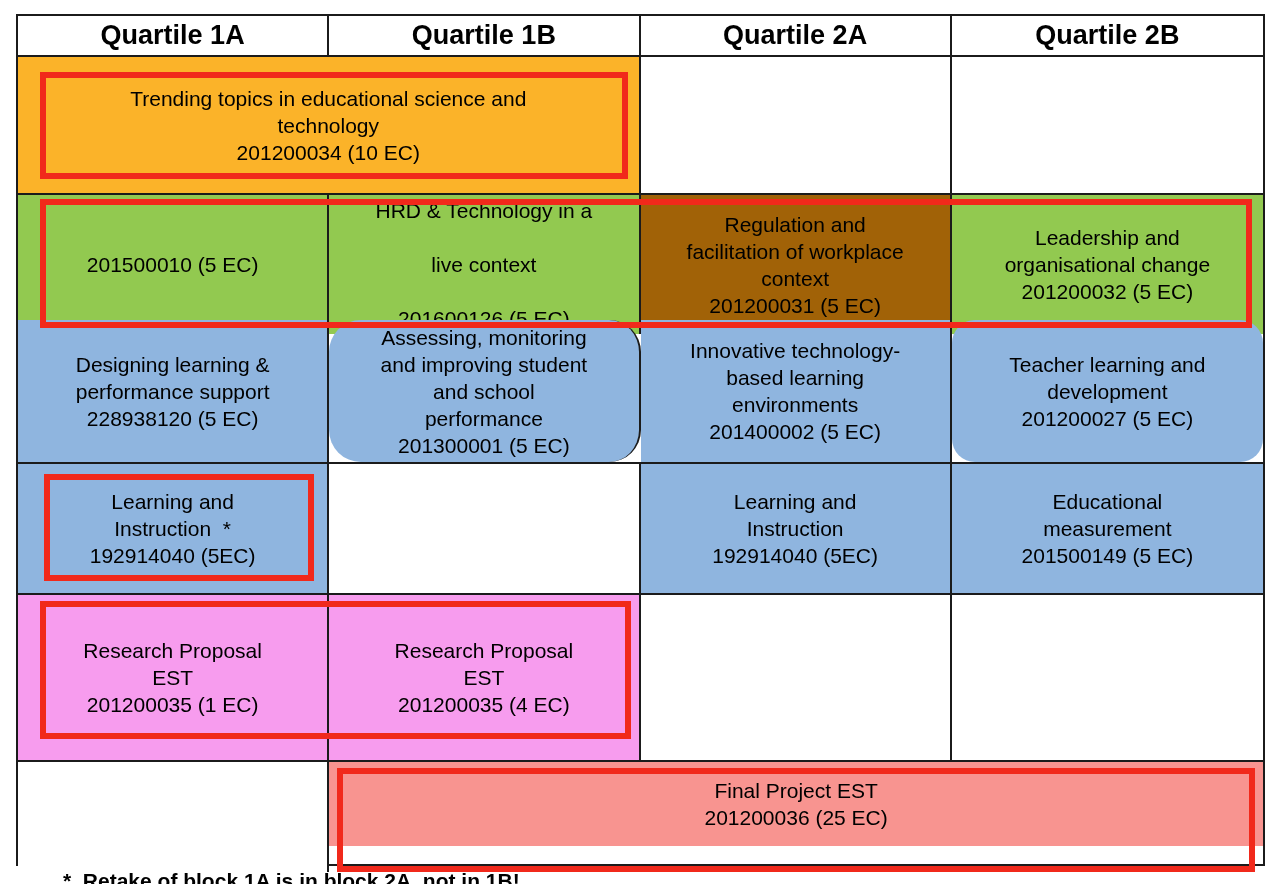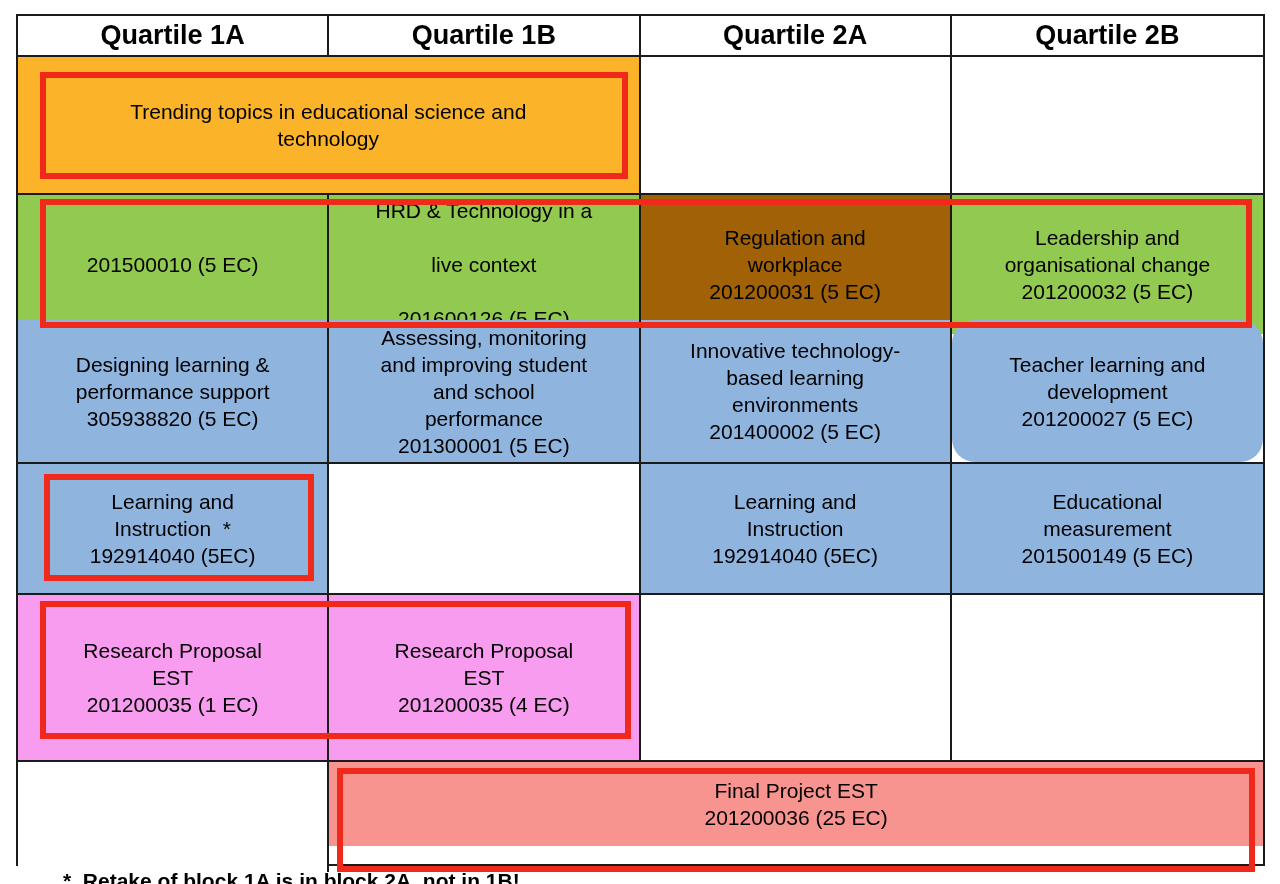--- a/index.html
+++ b/index.html
@@ -44,53 +44,55 @@
       <div class="cell hcell bdr" style="grid-column: 1 / span 1;">Quartile 1A</div>
       <div class="cell hcell bdr" style="grid-column: 2 / span 1;">Quartile 1B</div>
       <div class="cell hcell bdr" style="grid-column: 3 / span 1;">Quartile 2A</div>
       <div class="cell hcell" style="grid-column: 4 / span 1;">Quartile 2B</div>
     </div>
   <div id="rows">
       <div class="row" style="height: 136px;">
         <div class="cell bdr" style="background: rgb(251, 179, 41); grid-column: 1 / span 2;">
           <div class="line">Trending topics in educational science and</div>
           <div class="line">technology</div>
+          <div class="line">201200034 (10 EC)</div>
         </div>
         <div class="cell bdr" style="background: rgb(255, 255, 255); grid-column: 3 / span 1;"></div>
         <div class="cell" style="background: rgb(255, 255, 255); grid-column: 4 / span 1;"></div>
         <div class="hl" style="grid-column: 1 / 3; margin: 15px 13px 14px 22px; border-color: rgb(241, 41, 27);"></div>
       </div>
       <div class="row" style="height: 123px;">
         <div class="cell bdr" style="background: rgb(146, 201, 80); grid-column: 1 / span 1;">
           <div class="line">201500010 (5 EC)</div>
         </div>
         <div class="cell bdr" style="background: rgb(146, 201, 80); grid-column: 2 / span 1; gap: 27px;">
           <div class="line">HRD &amp; Technology in a</div>
           <div class="line">live context</div>
           <div class="line">201600126 (5 EC)</div>
         </div>
         <div class="cell bdr" style="background: #a16207; grid-column: 3 / span 1;">
           <div class="line">Regulation and</div>
-          <div class="line">workplace</div>
+          <div class="line">facilitation of workplace</div>
+          <div class="line">context</div>
           <div class="line">201200031 (5 EC)</div>
         </div>
         <div class="cell" style="background: rgb(146, 201, 80); grid-column: 4 / span 1;">
           <div class="line">Leadership and</div>
           <div class="line">organisational change</div>
           <div class="line">201200032 (5 EC)</div>
         </div>
         <div class="hl" style="grid-column: 1 / 5; margin: 4px 11px 6px 22px; border-color: rgb(241, 41, 27);"></div>
       </div>
       <div class="row" style="height: 142px;">
         <div class="cell bdr" style="background: rgb(143, 181, 223); grid-column: 1 / span 1;">
           <div class="line">Designing learning &amp;</div>
           <div class="line">performance support</div>
-          <div class="line">305938820 (5 EC)</div>
+          <div class="line">228938120 (5 EC)</div>
         </div>
-        <div class="cell bdr" style="background: rgb(143, 181, 223); grid-column: 2 / span 1;">
+        <div class="cell bdr" style="background: rgb(143, 181, 223); grid-column: 2 / span 1; border-radius: 32px;">
           <div class="line">Assessing, monitoring</div>
           <div class="line">and improving student</div>
           <div class="line">and school</div>
           <div class="line">performance</div>
           <div class="line">201300001 (5 EC)</div>
         </div>
         <div class="cell bdr" style="background: rgb(143, 181, 223); grid-column: 3 / span 1;">
           <div class="line">Innovative technology-</div>
           <div class="line">based learning</div>
           <div class="line">environments</div>

